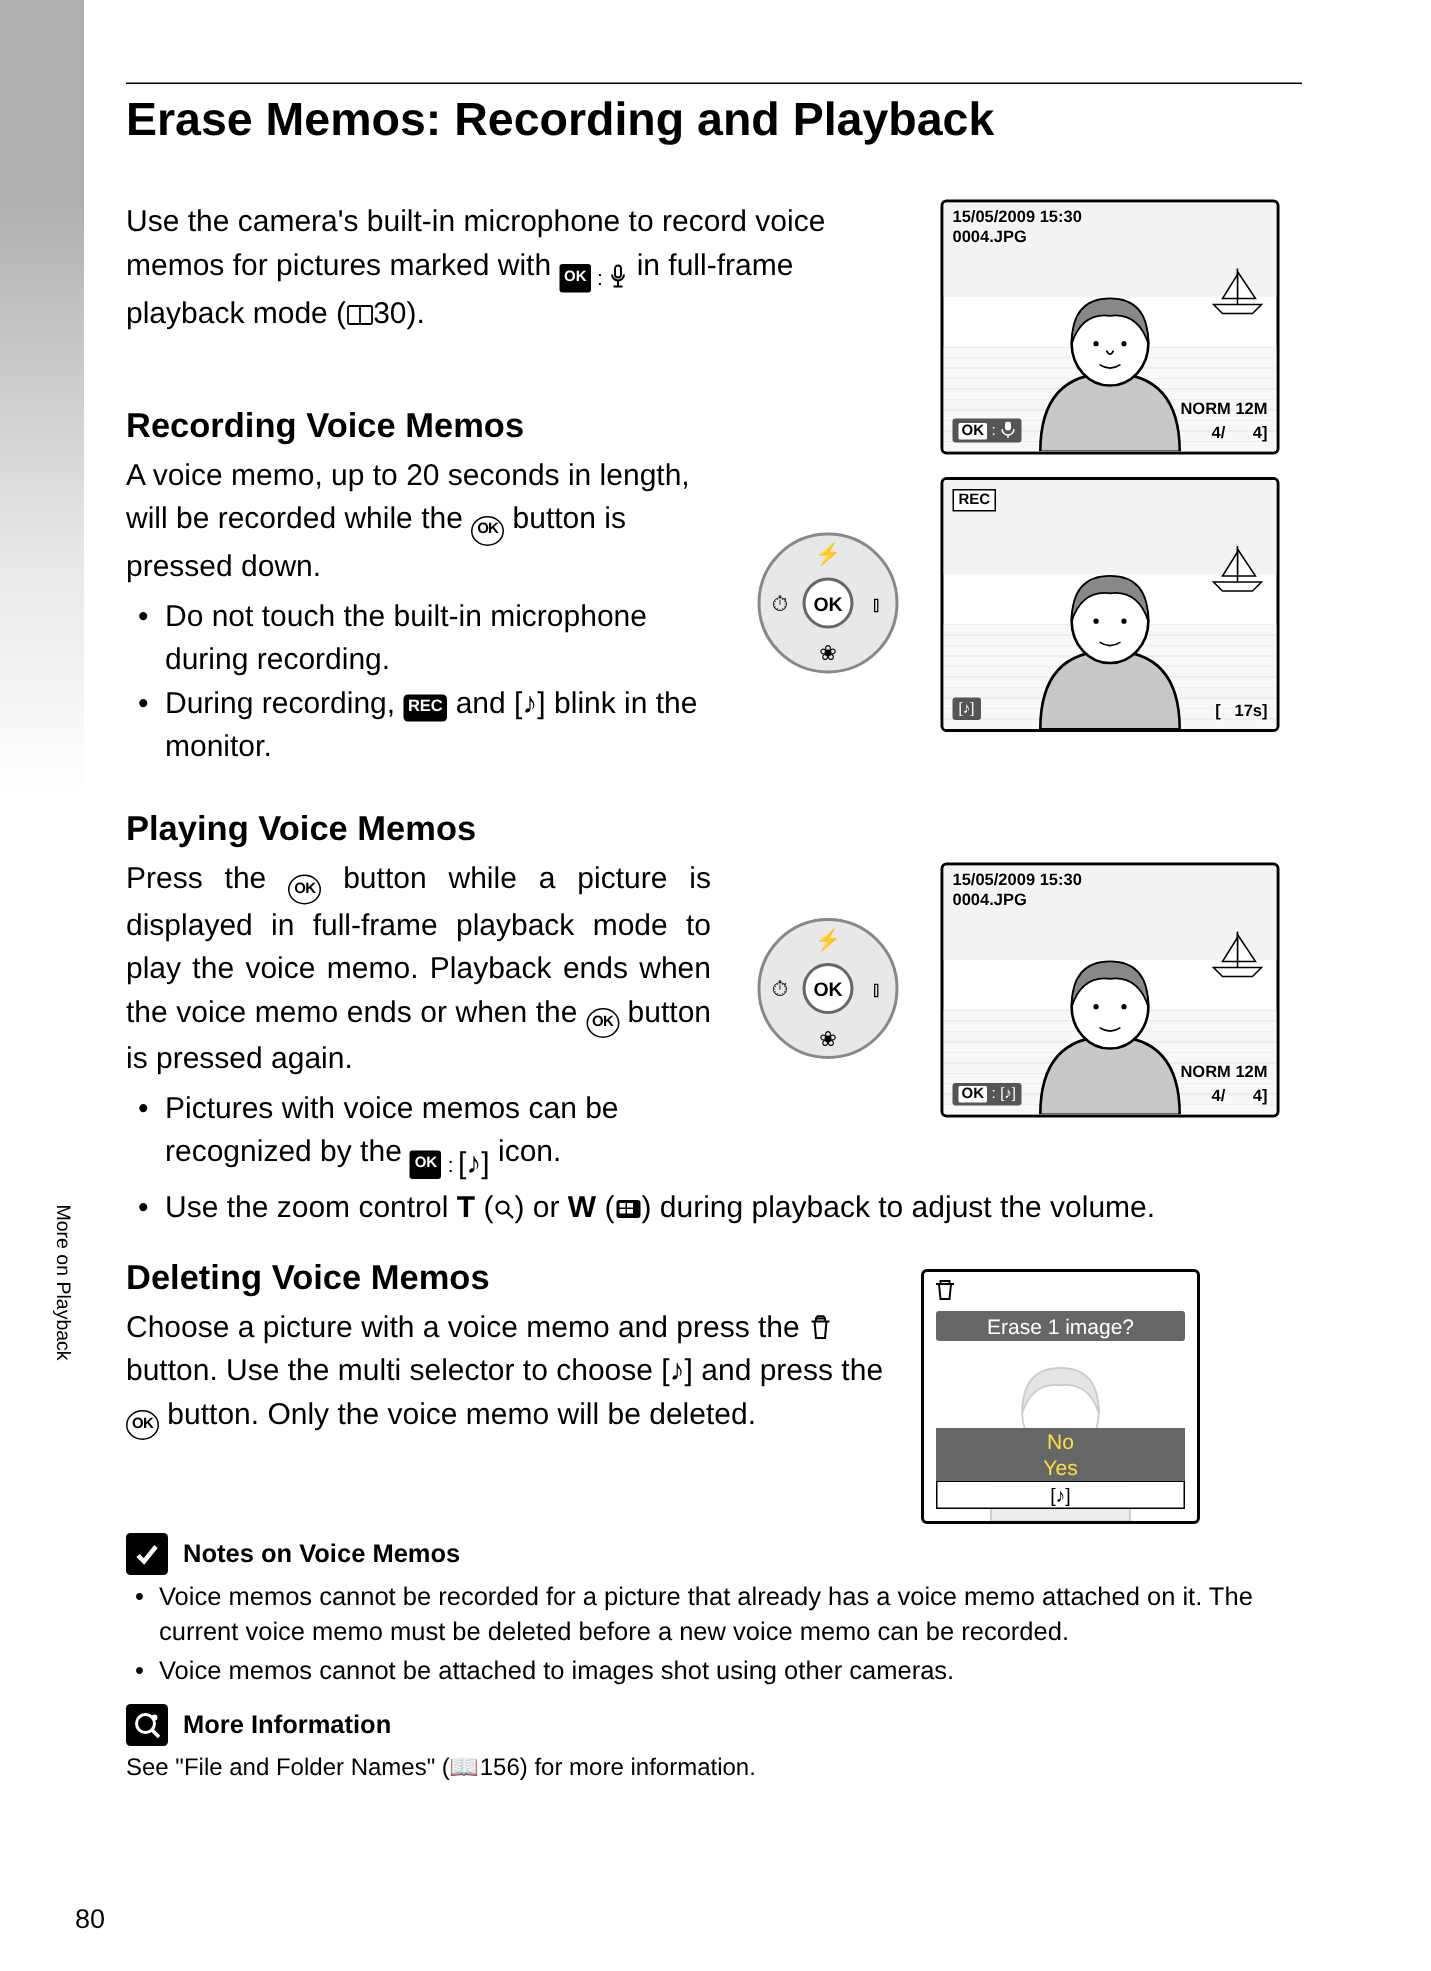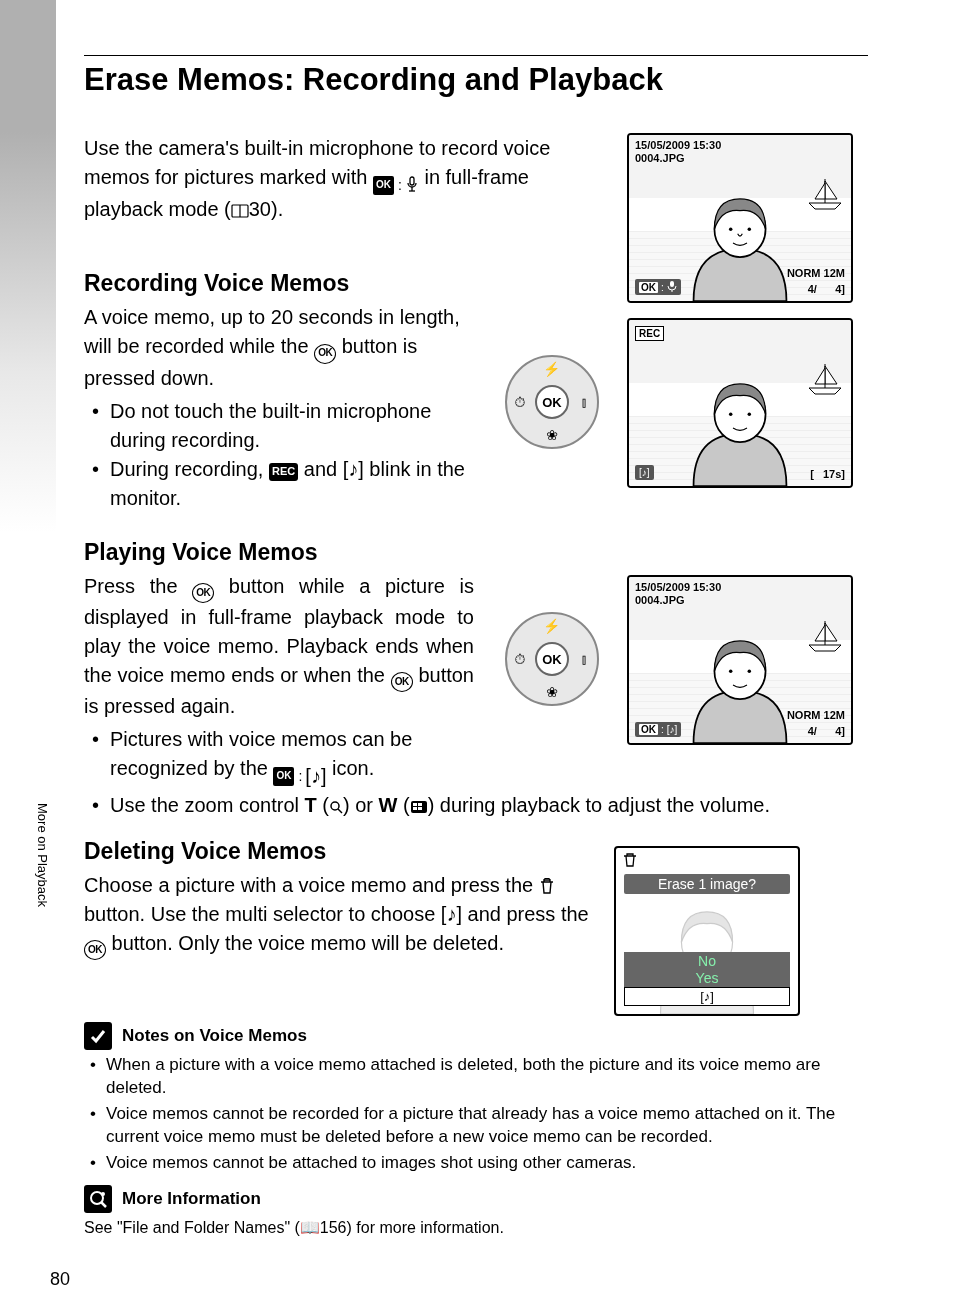--- a/index.html
+++ b/index.html
@@ -210,21 +210,21 @@
   .erase-dialog .banner {
     position:absolute; left:8px; right:8px; top:26px;
     background:#666; color:#fff; text-align:center;
     font-size:14px; padding:2px 0; border-radius:2px;
   }
   .erase-dialog .options {
     position:absolute; left:8px; right:8px; bottom:8px;
     text-align:center;
   }
   .erase-dialog .opt {
-    background:#666; color:#86efac; font-size:14px; padding:1px 0;
+    background:#666; color:#fde047; font-size:14px; padding:1px 0;
   }
   .erase-dialog .opt + .opt { margin-top:-1px; }
   .erase-dialog .sel {
     background:#fff; color:#000; border:1px solid #000;
     font-size:13px; padding:1px 0;
   }
   .person-svg {
     position:absolute; left:50%; bottom:0;
     transform:translateX(-50%);
     width:70%; height:70%;
@@ -322,21 +322,20 @@
     <div style="margin-top:62px">
       <div class="notes-row">
         <span class="check-badge">
           <svg width="18" height="18" viewBox="0 0 18 18">
               <path d="M3 10 l4 4 l8 -10" fill="none" stroke="#fff" stroke-width="3"></path>
             </svg>
         </span>
         <span class="notes-title">Notes on Voice Memos</span>
       </div>
       <ul class="bullets small" style="width:780px">
-        <li>When a picture with a voice memo attached is deleted, both the picture and its voice memo are deleted.</li>
         <li>Voice memos cannot be recorded for a picture that already has a voice memo attached on it. The current voice memo must be deleted before a new voice memo can be recorded.</li>
         <li>Voice memos cannot be attached to images shot using other cameras.</li>
       </ul>
 
       <div class="notes-row" style="margin-top:10px">
         <span class="info-badge">
           <svg width="20" height="20" viewBox="0 0 20 20">
               <circle cx="9" cy="9" r="6" fill="none" stroke="#fff" stroke-width="2"></circle>
               <line x1="13" y1="13" x2="18" y2="18" stroke="#fff" stroke-width="2.5"></line>
               <circle cx="15" cy="5" r="2" fill="#fff"></circle>

